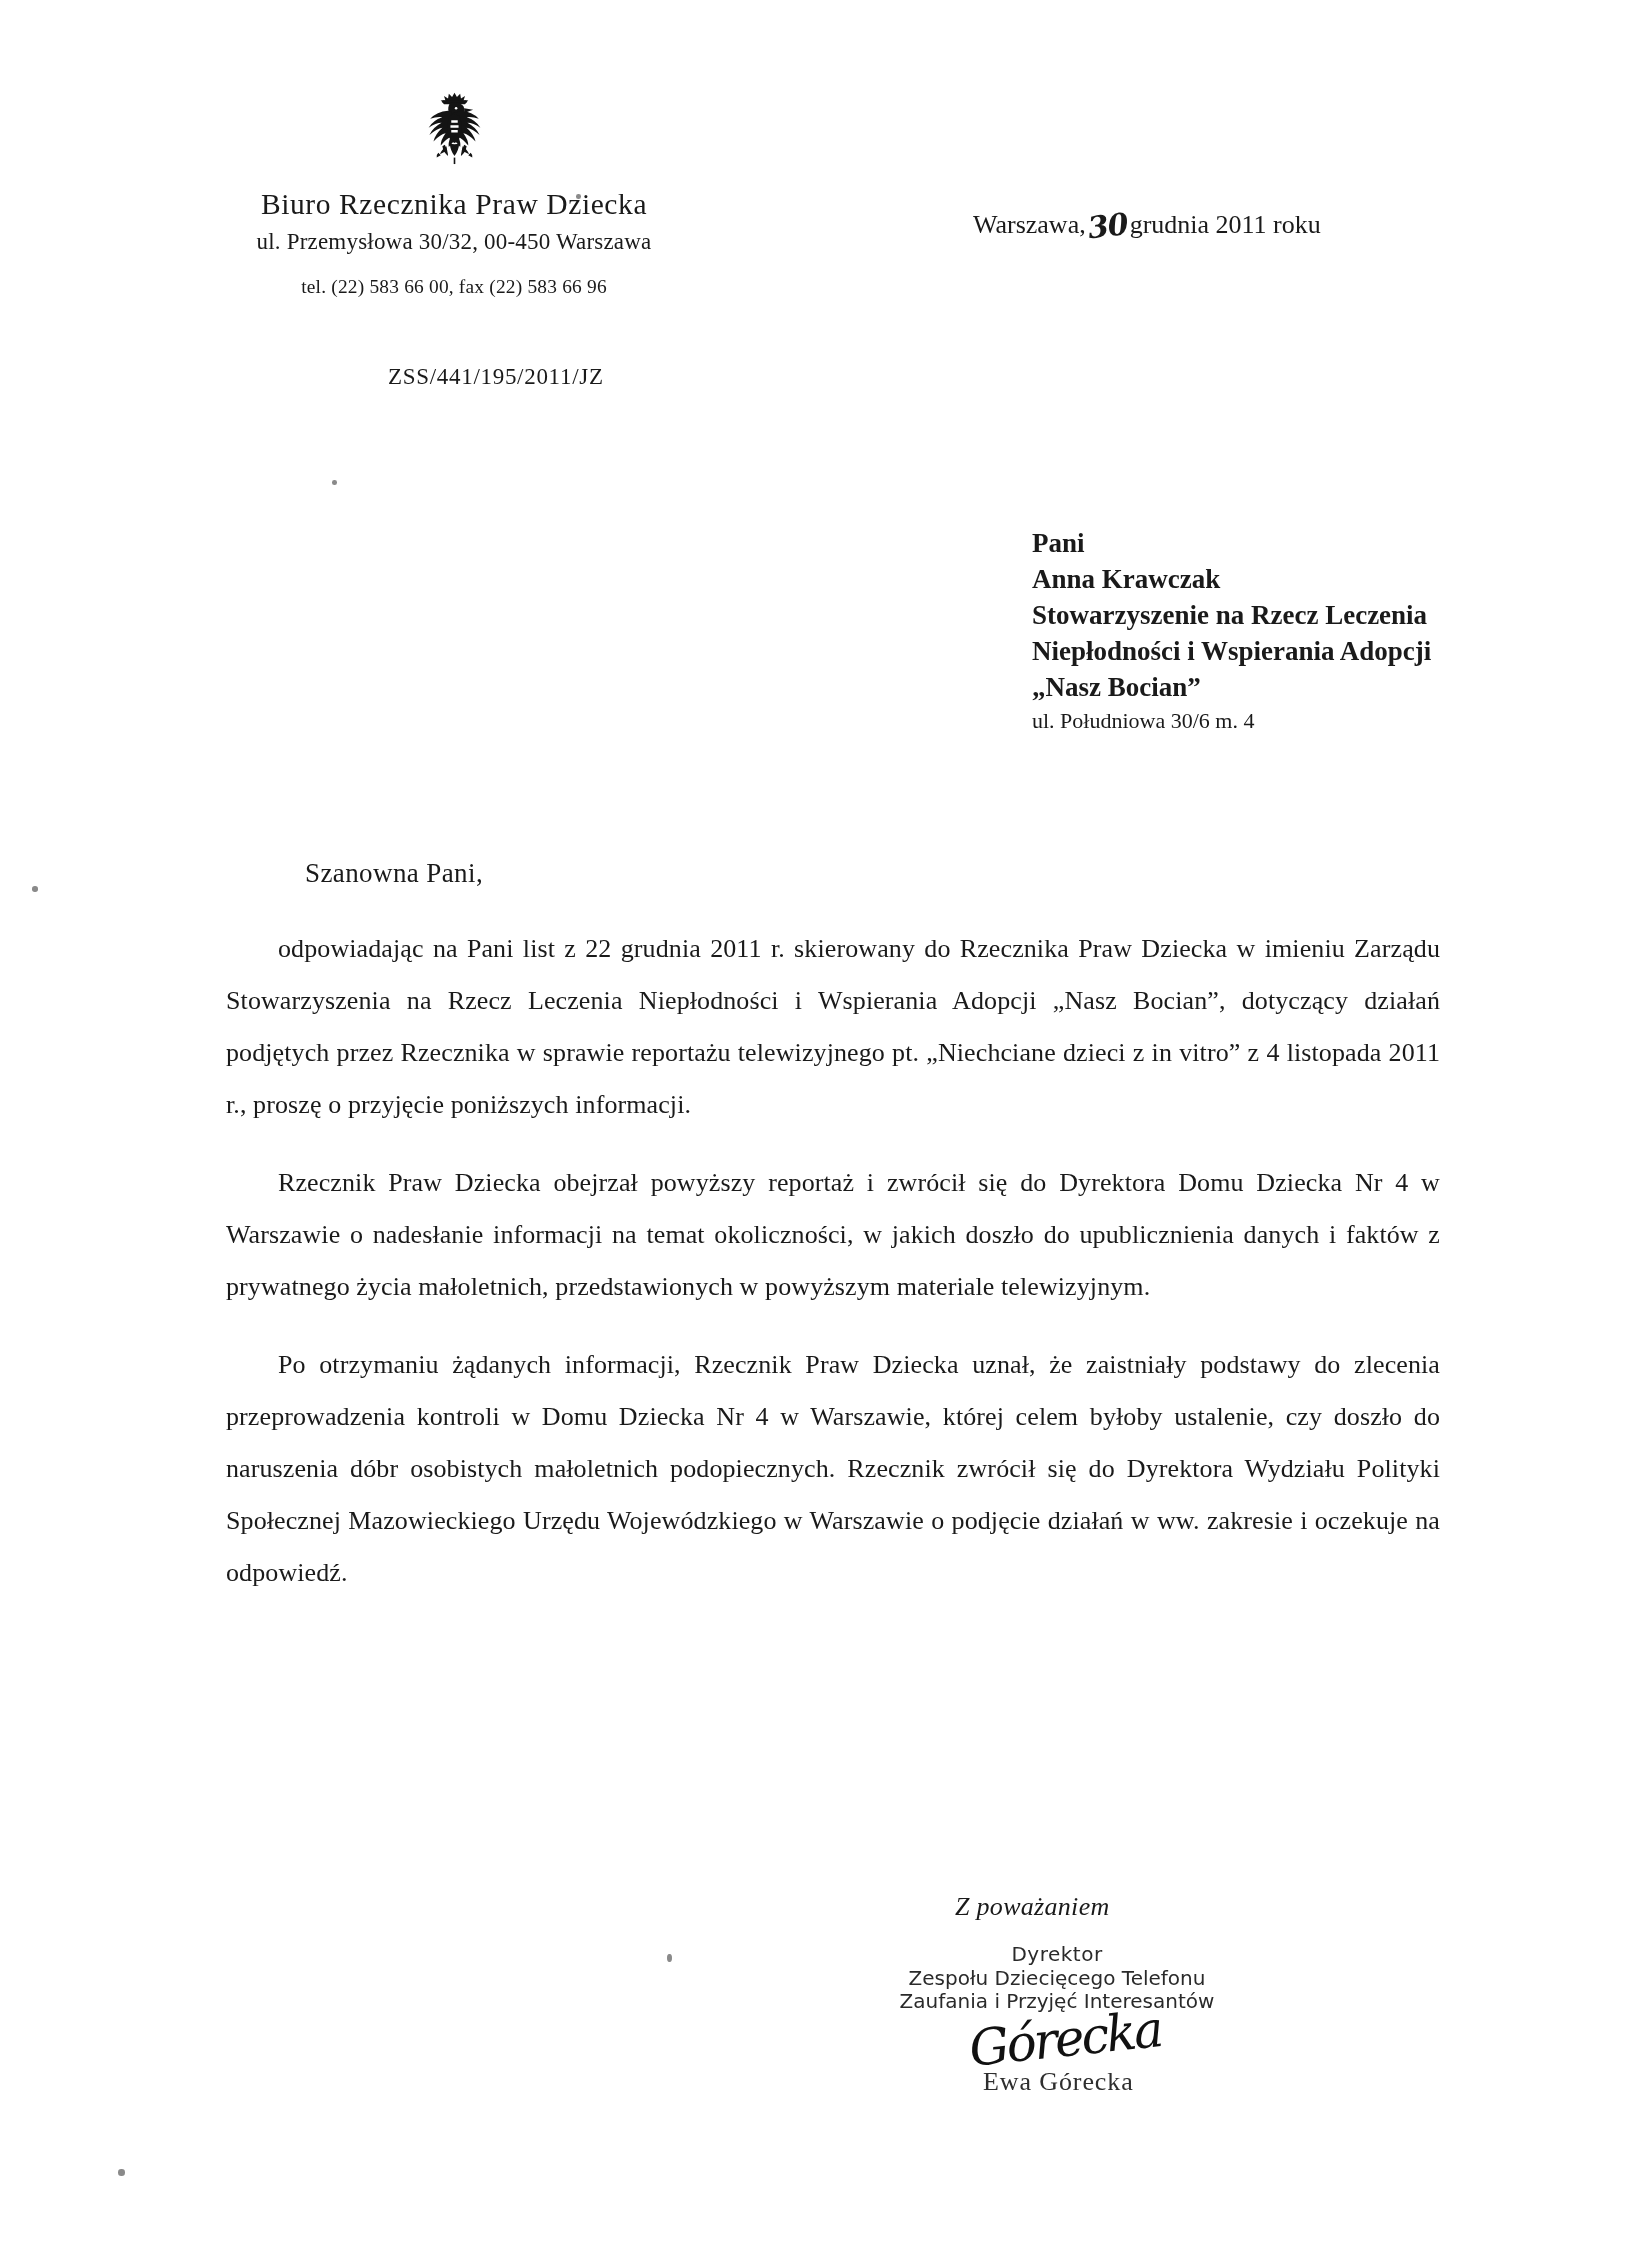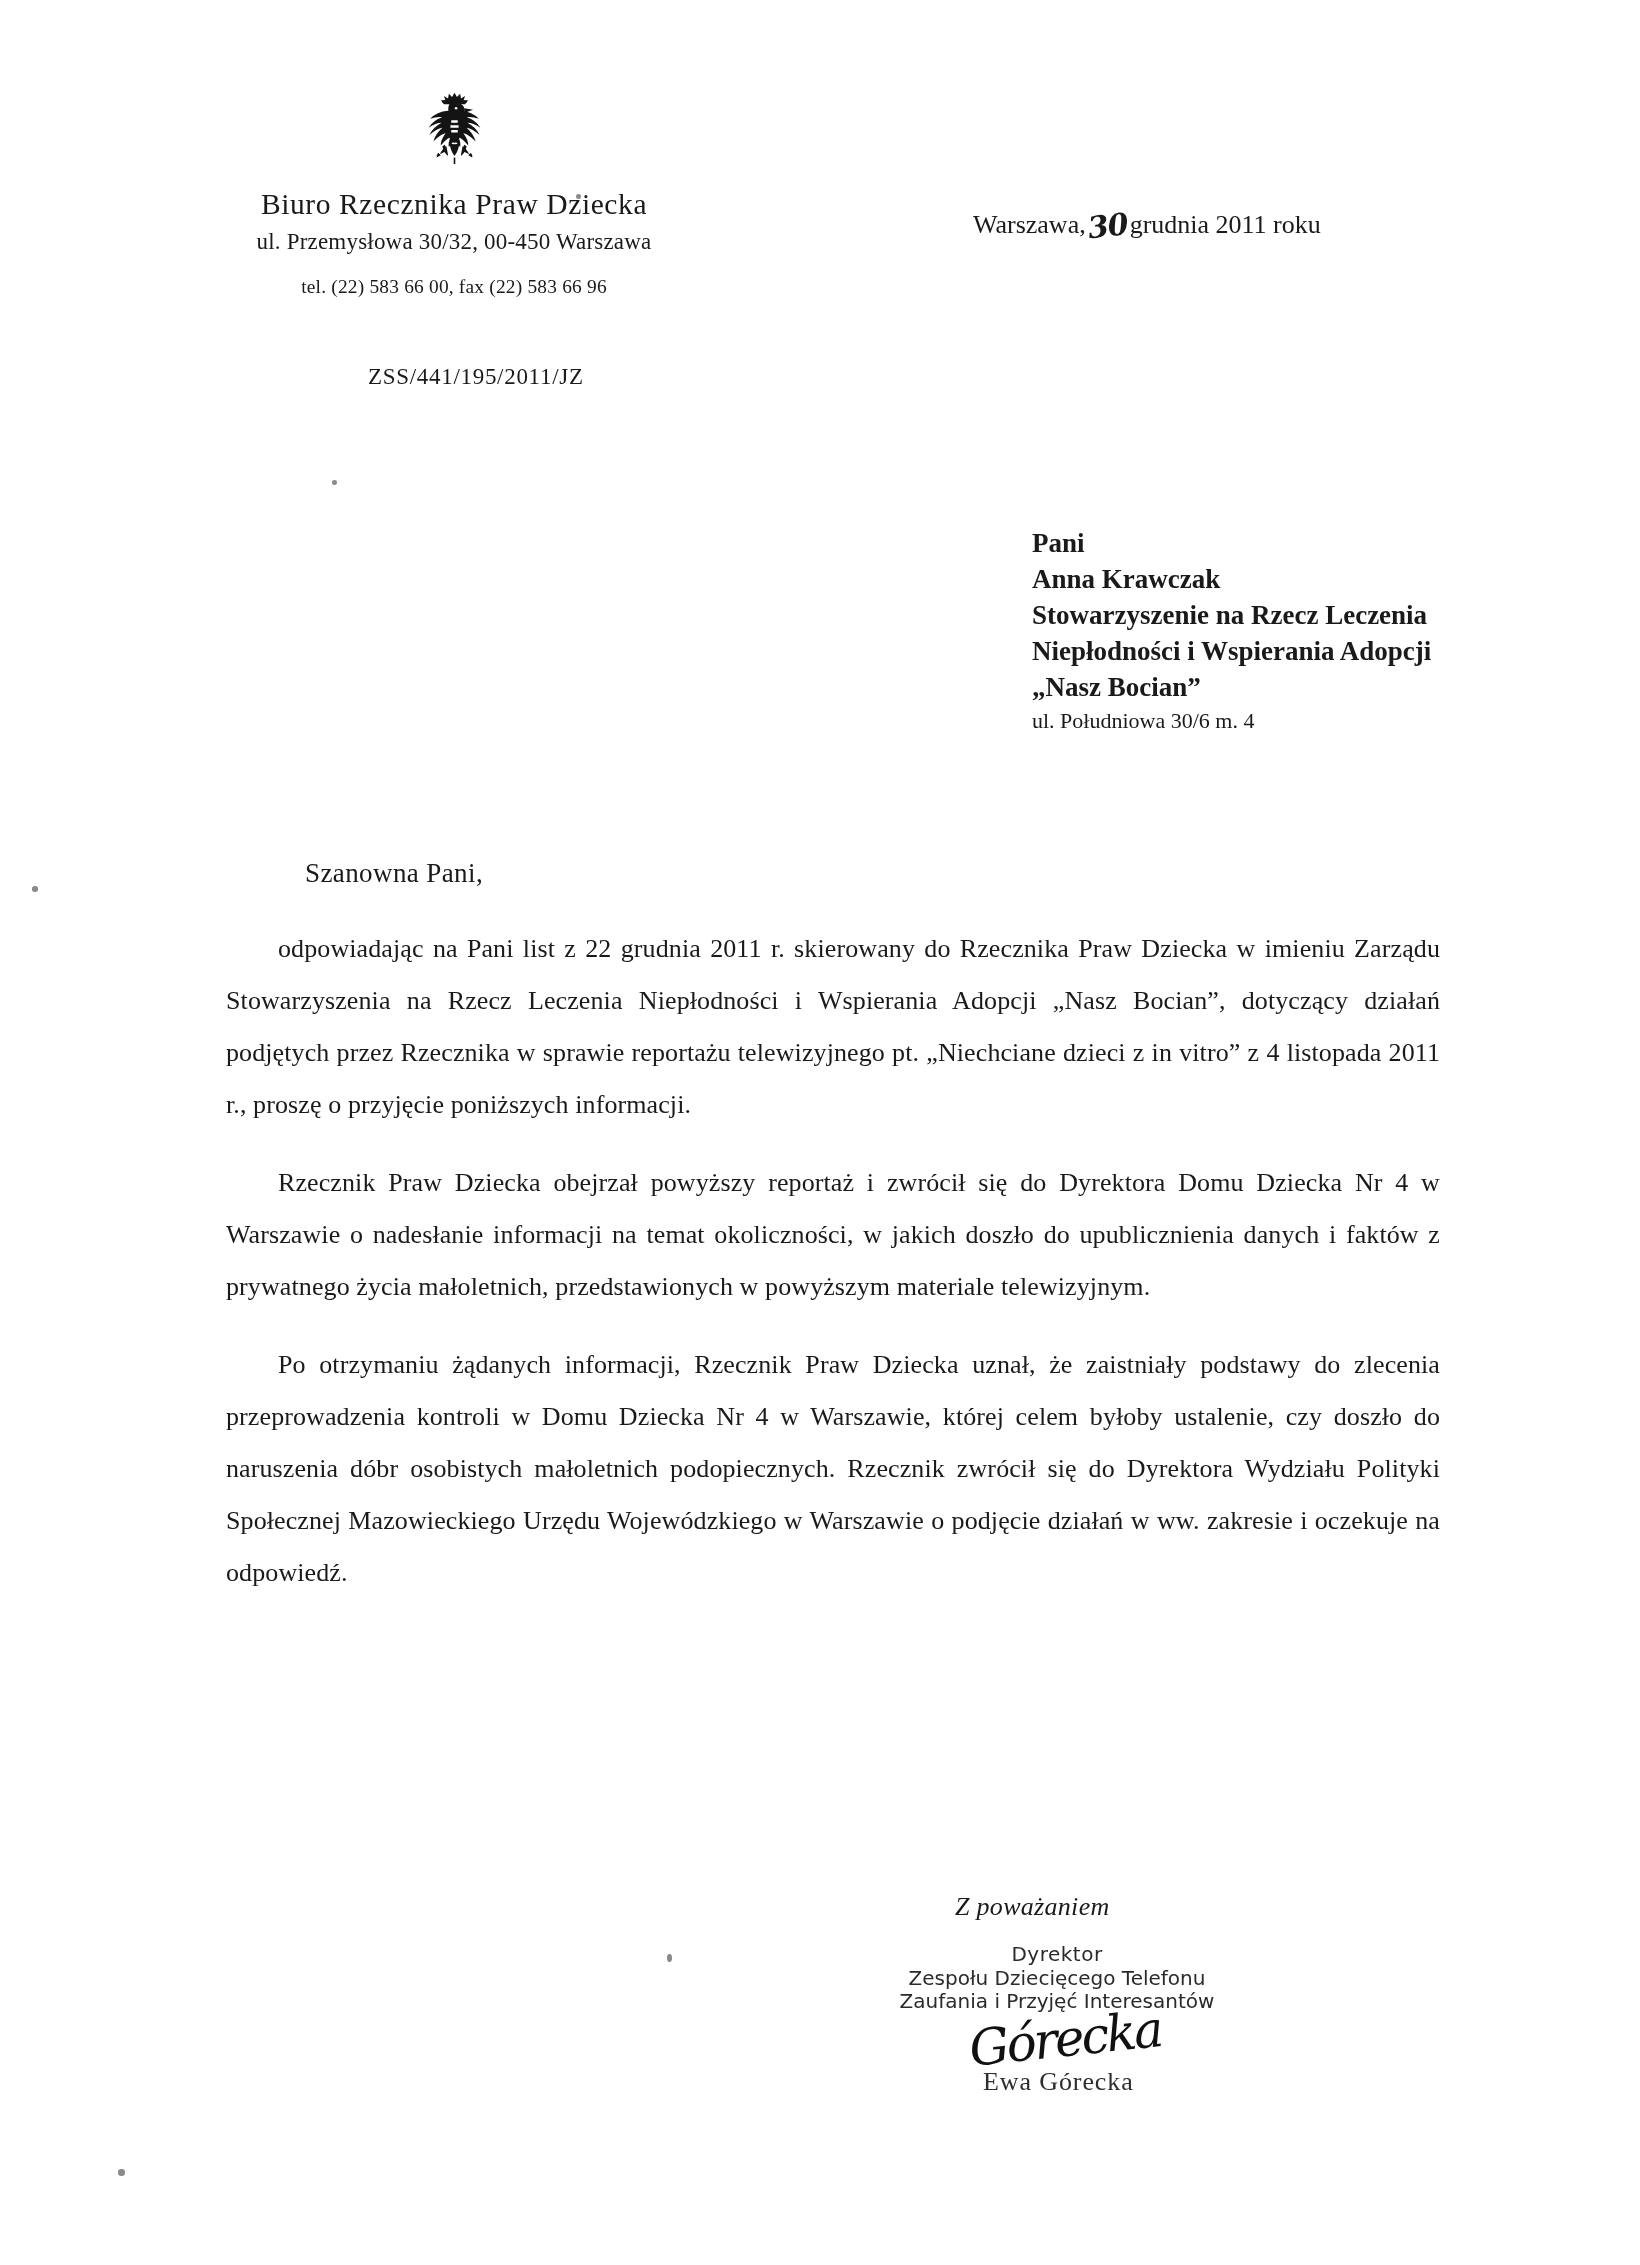--- a/index.html
+++ b/index.html
@@ -51,21 +51,21 @@
     font-size: 19.4px;
     letter-spacing: 0.2px;
     line-height: 1.25;
     margin-top: 18px;
     white-space: nowrap;
   }
 
   
   .ref-no {
     position: absolute;
-    left: 368px;
+    left: 388px;
     top: 364px;
     font-size: 23px;
     letter-spacing: 0.7px;
     white-space: nowrap;
   }
 
   
   .date-line {
     position: absolute;
     left: 973px;

